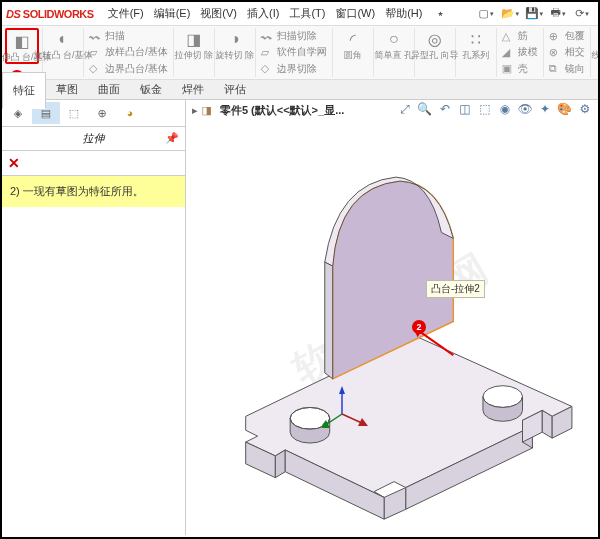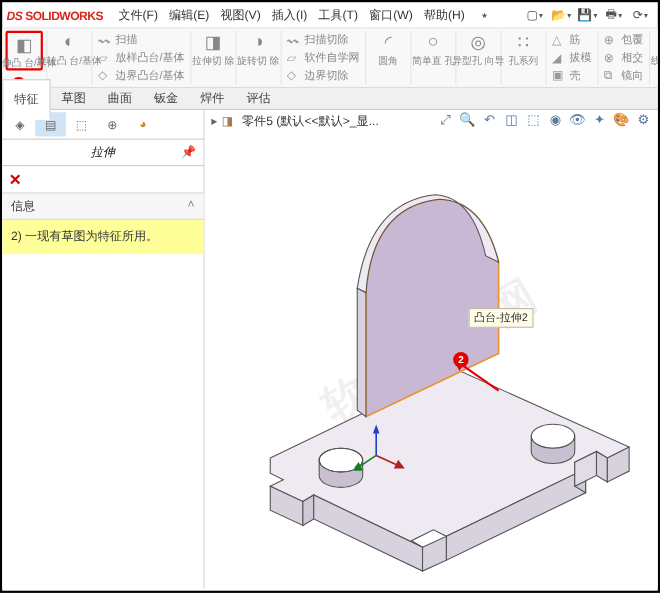--- a/index.html
+++ b/index.html
@@ -44,21 +44,21 @@
 .sp-close { padding: 4px 6px; border-bottom: 1px solid #ccc; }
 .sp-close .x { color: #c00; font-size: 14px; font-weight: bold; cursor: pointer; }
 .sp-section-head { padding: 4px 8px; background: #f7f7f7; border-bottom: 1px solid #ddd; color: #333; }
 .sp-info { background: #ffff99; padding: 8px; color: #333; font-size: 11px; line-height: 15px; }
 
 
 .viewport { flex: 1; position: relative; background: #fff; overflow: hidden; }
 .vp-top { display: flex; align-items: center; padding: 3px 6px; gap: 4px; }
 .vp-collapse { display: flex; align-items: center; color: #666; cursor: pointer; }
 .vp-doc-icon { color: #a97c50; margin-right: 4px; }
-.vp-title { color: #333; }
+.vp-title { color: #333; font-weight: bold; }
 .vp-toolbar { position: absolute; top: 0; right: 4px; display: flex; gap: 2px; }
 .vp-toolbar .tb { width: 18px; height: 18px; display: flex; align-items: center; justify-content: center; color: #5a7ba0; cursor: pointer; font-size: 12px; }
 
 
 .model-holder { position: absolute; inset: 0; }
 .callout { position: absolute; background: #fffde7; border: 1px solid #bba; padding: 1px 4px; font-size: 10px; color: #333; }
 .watermark { position: absolute; top: 50%; left: 50%; transform: translate(-50%,-50%) rotate(-30deg); font-size: 40px; color: rgba(0,0,0,0.06); font-weight: bold; pointer-events: none; white-space: nowrap; letter-spacing: 4px; }
 
 .triad { position: absolute; left: 136px; top: 284px; }
 .triad line { stroke-width: 1.5; }
@@ -233,23 +233,20 @@
       <span class="ib">⊕</span>
       <span class="ib" style="color:#c09020">◕</span>
     </div>
     <div class="sp-header">
       <span class="title">拉伸</span>
       <span class="pin">📌</span>
     </div>
     <div class="sp-close">
       <span class="x">✕</span>
     </div>
-    <div class="sp-section-head">
-      <span>信息</span> <span style="float:right;color:#888">˄</span>
-    </div>
     <div class="sp-info">
       <div>2) 一现有草图为特征所用。</div>
     </div>
   </div>
 
   <div class="viewport">
     <div class="vp-top">
       <span class="vp-collapse">▸</span>
       <span class="vp-doc-icon">◨</span>
       <span class="vp-title">零件5  (默认&lt;&lt;默认&gt;_显...</span>

